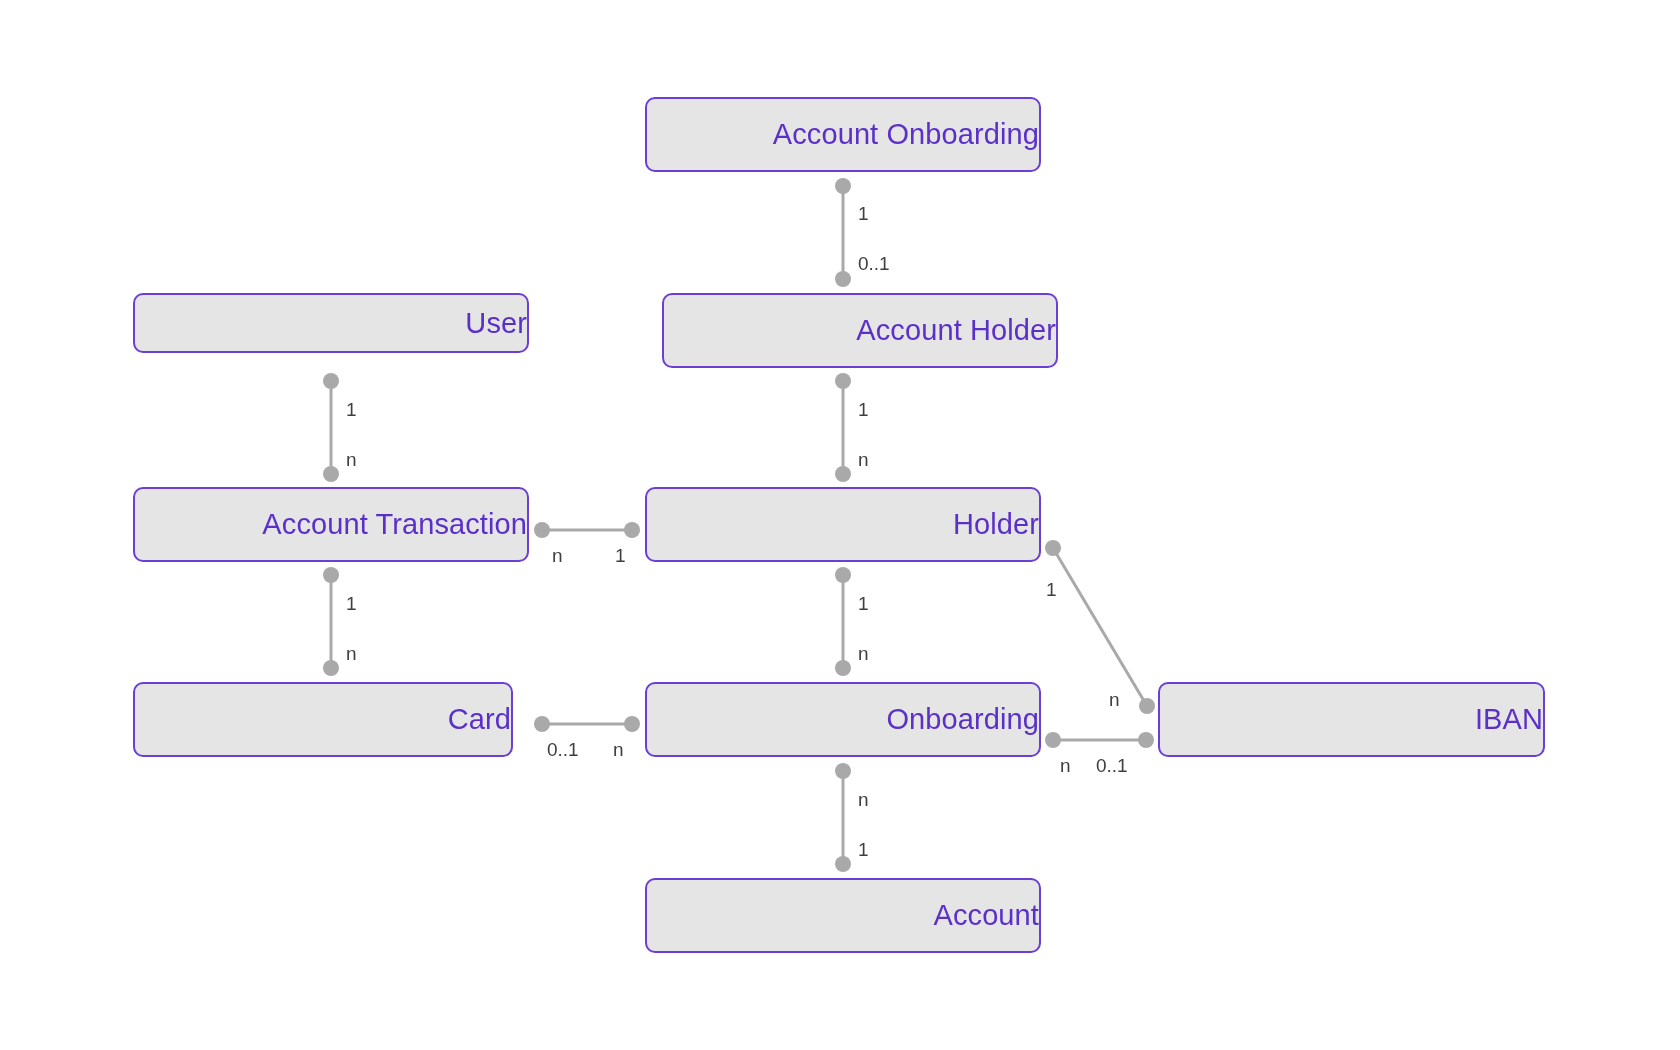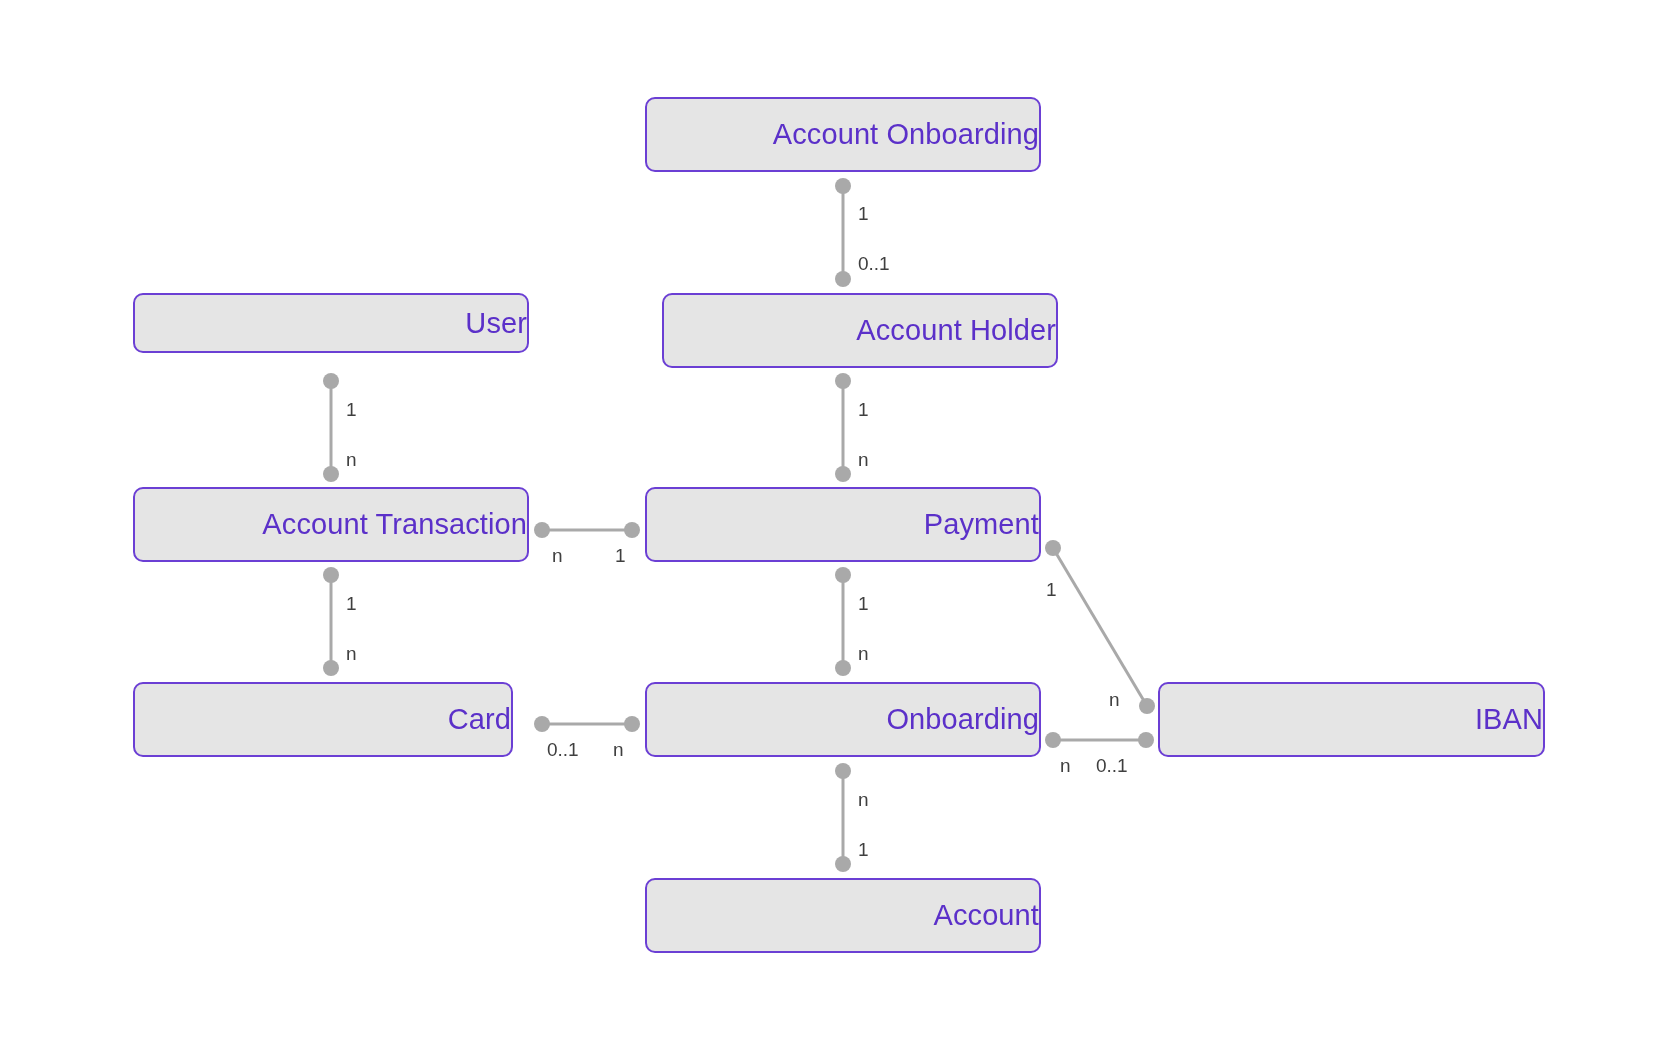--- a/index.html
+++ b/index.html
@@ -96,21 +96,21 @@
       <div class="entity-node" style="left: 133px; top: 293px; width: 396px; height: 60px; border-color: rgb(107, 63, 212);">
         <span class="entity-label" style="color: rgb(91, 48, 201);">User</span>
       </div>
       <div class="entity-node" style="left: 662px; top: 293px; width: 396px; height: 75px; border-color: rgb(107, 63, 212); padding-left: 20px;">
         <span class="entity-label" style="color: rgb(91, 48, 201);">Account Holder</span>
       </div>
       <div class="entity-node" style="left: 133px; top: 487px; width: 396px; height: 75px; border-color: rgb(107, 63, 212);">
         <span class="entity-label" style="color: rgb(91, 48, 201);">Account Transaction</span>
       </div>
       <div class="entity-node" style="left: 645px; top: 487px; width: 396px; height: 75px; border-color: rgb(107, 63, 212);">
-        <span class="entity-label" style="color: rgb(91, 48, 201);">Payment</span>
+        <span class="entity-label" style="color: rgb(91, 48, 201);">Holder</span>
       </div>
       <div class="entity-node" style="left: 133px; top: 682px; width: 380px; height: 75px; border-color: rgb(107, 63, 212);">
         <span class="entity-label" style="color: rgb(91, 48, 201);">Card</span>
       </div>
       <div class="entity-node" style="left: 645px; top: 682px; width: 396px; height: 75px; border-color: rgb(107, 63, 212);">
         <span class="entity-label" style="color: rgb(91, 48, 201);">Onboarding</span>
       </div>
       <div class="entity-node" style="left: 1158px; top: 682px; width: 387px; height: 75px; border-color: rgb(107, 63, 212);">
         <span class="entity-label" style="color: rgb(91, 48, 201);">IBAN</span>
       </div>

